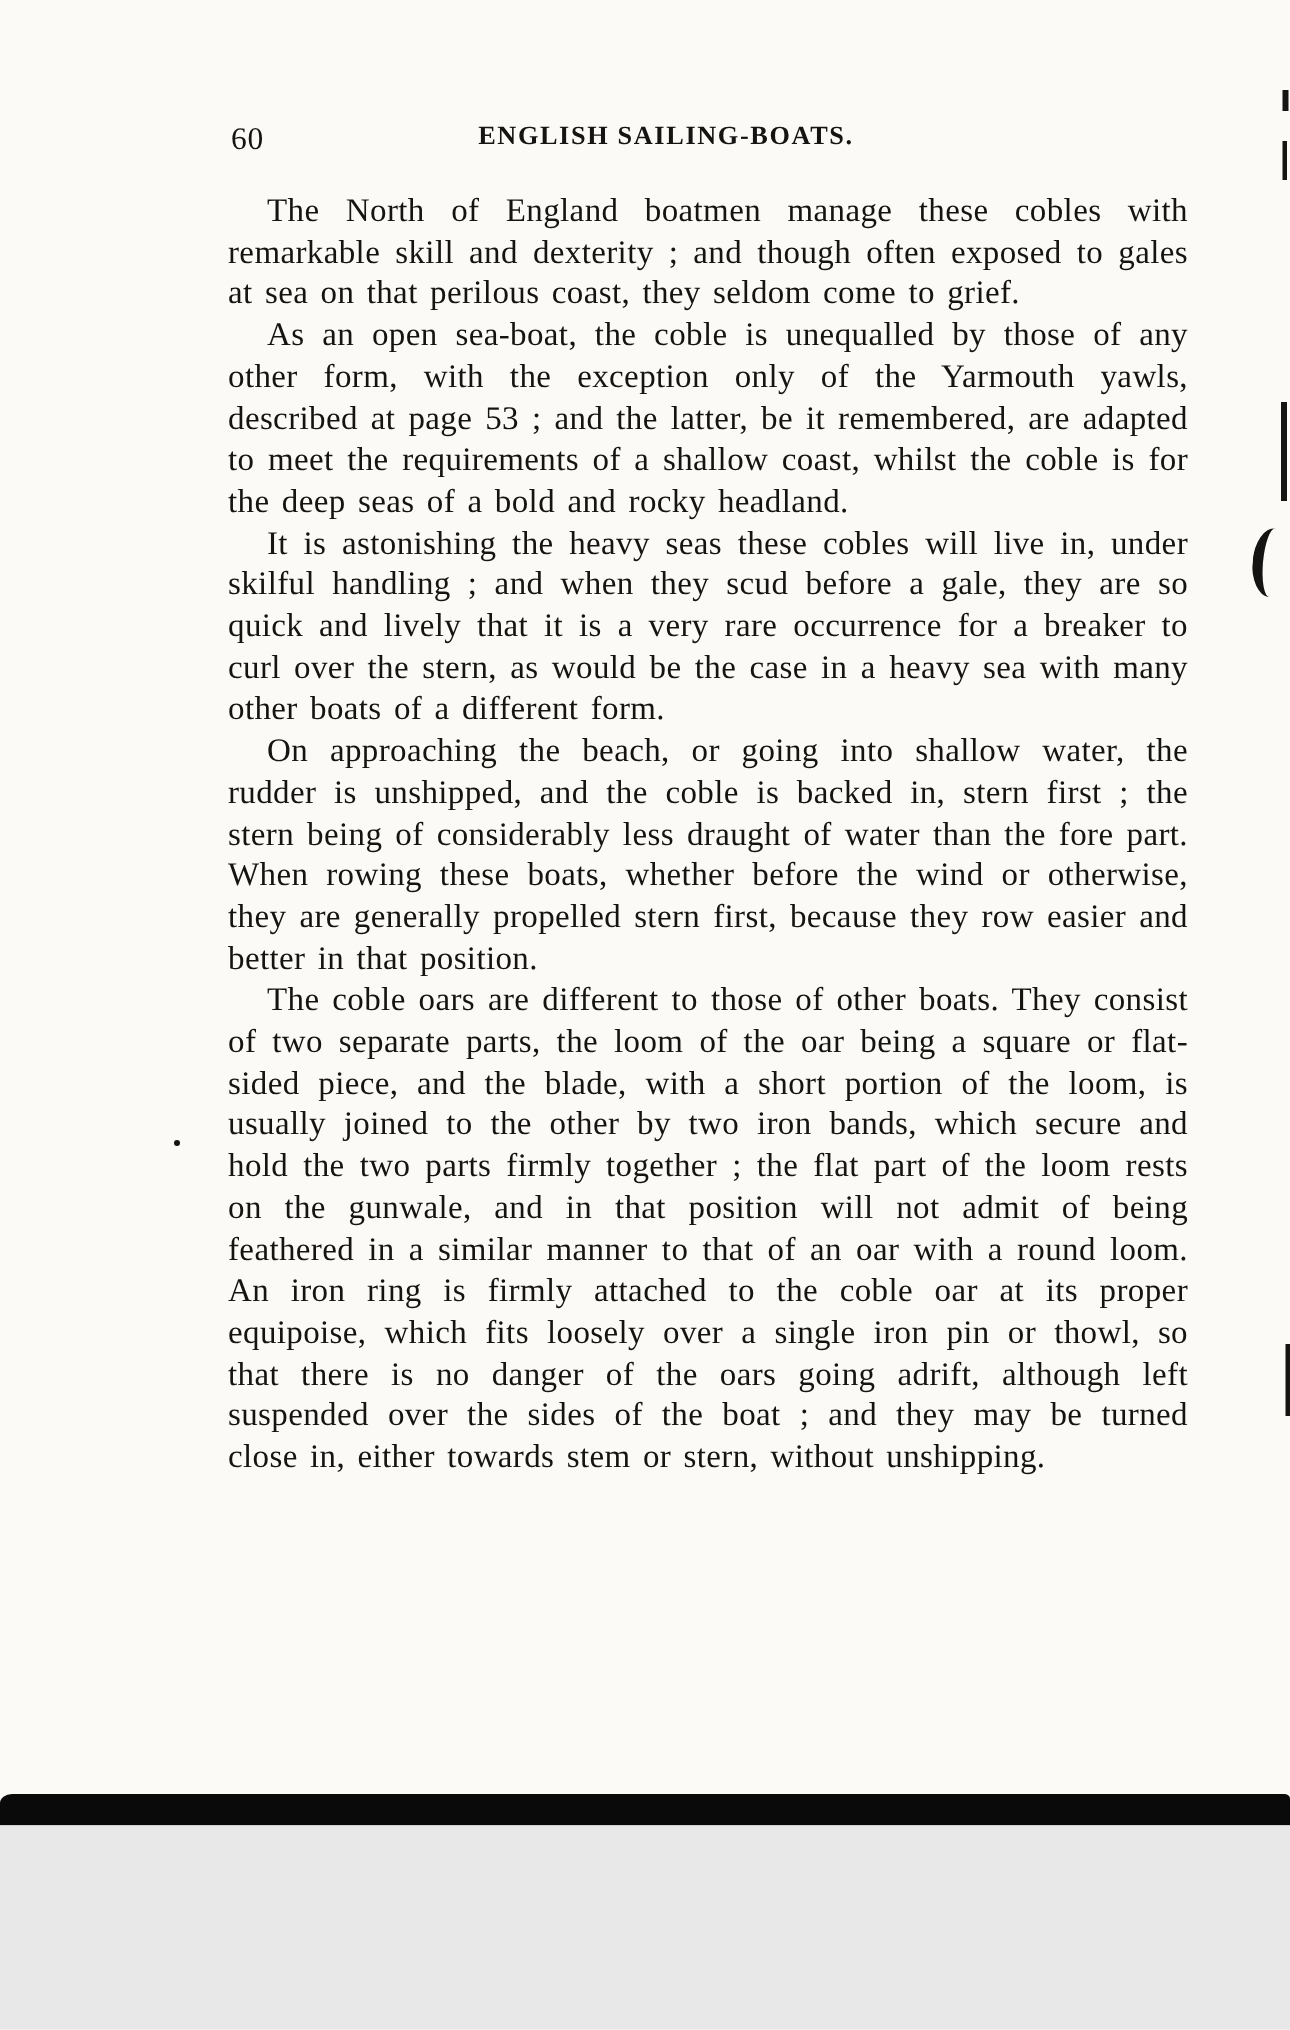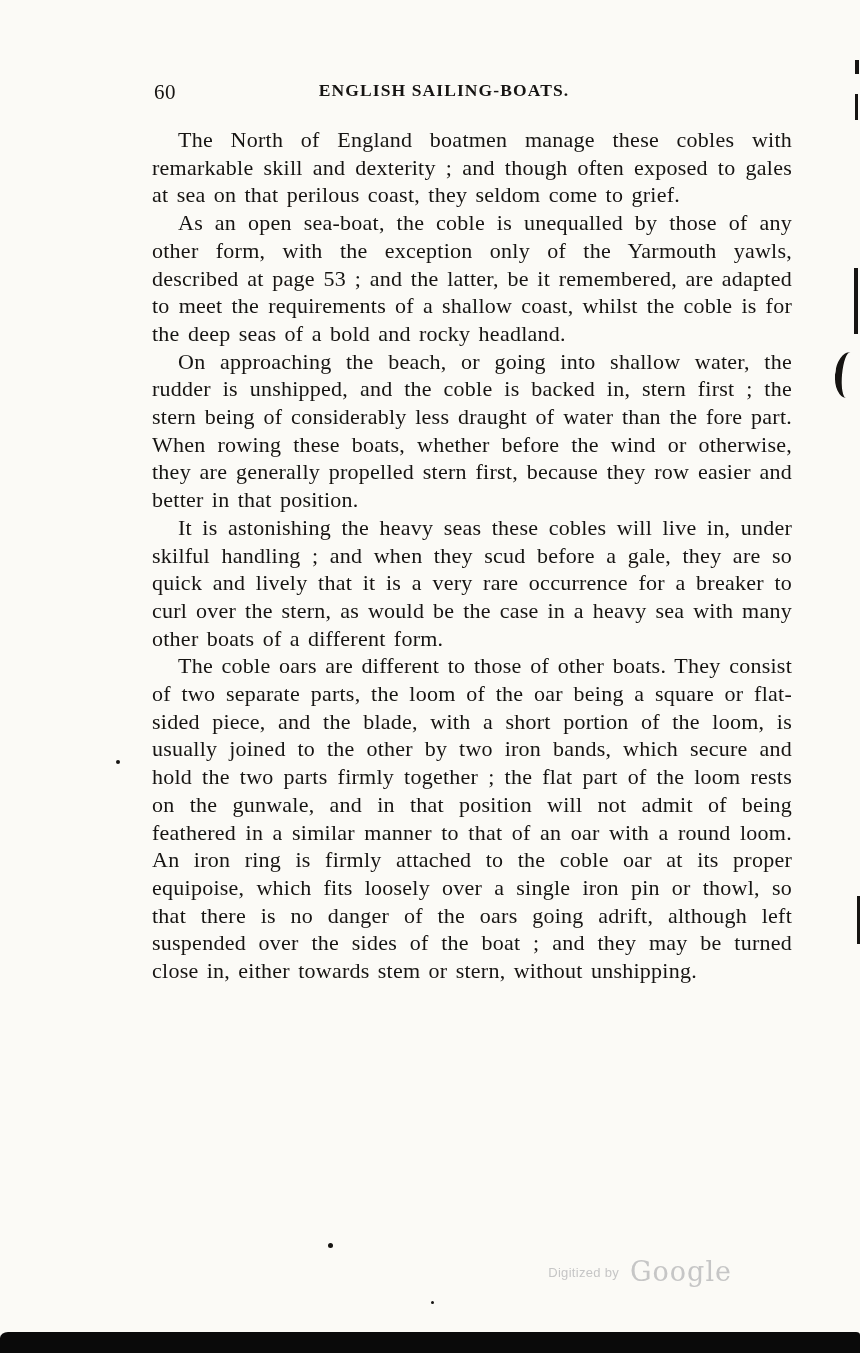--- a/index.html
+++ b/index.html
@@ -5,21 +5,21 @@
   :root {
     --page-bg: #fbfaf6;
     --ink: #161412;
     --watermark: #c6c6c6;
     --bar: #0a0a0a;
   }
   html, body { margin: 0; padding: 0; background: #e8e8e8; }
   .page {
     position: relative;
     width: 860px;
-    height: 1353px;
+    height: 1217px;
     margin: 0 auto;
     background: var(--page-bg);
     overflow: hidden;
     font-family: "Liberation Serif", "DejaVu Serif", serif;
     color: var(--ink);
   }
   
   .running-head {
     position: absolute;
     top: 80px;
@@ -111,22 +111,22 @@
 <div class="page">
 
   <div class="running-head">
     <span class="page-number">60</span>
     <span class="running-title">ENGLISH SAILING-BOATS.</span>
   </div>
 
   <div class="text-block">
       <p><span>The North of England boatmen manage these cobles with remarkable skill and dexterity&nbsp;; and though often exposed to gales at sea on that perilous coast, they seldom come to grief.</span></p>
       <p><span>As an open sea-boat, the coble is unequalled by those of any other form, with the exception only of the Yarmouth yawls, described at page 53&nbsp;; and the latter, be it remembered, are adapted to meet the requirements of a shallow coast, whilst the coble is for the deep seas of a bold and rocky headland.</span></p>
+      <p><span>It is astonishing the heavy seas these cobles will live in, under skilful handling&nbsp;; and when they scud before a gale, they are so quick and lively that it is a very rare occurrence for a breaker to curl over the stern, as would be the case in a heavy sea with many other boats of a different form.</span></p>
       <p><span>On approaching the beach, or going into shallow water, the rudder is unshipped, and the coble is backed in, stern first&nbsp;; the stern being of considerably less draught of water than the fore part. When rowing these boats, whether before the wind or otherwise, they are generally propelled stern first, because they row easier and better in that position.</span></p>
-      <p><span>It is astonishing the heavy seas these cobles will live in, under skilful handling&nbsp;; and when they scud before a gale, they are so quick and lively that it is a very rare occurrence for a breaker to curl over the stern, as would be the case in a heavy sea with many other boats of a different form.</span></p>
       <p><span>The </span><span class="it">coble oars</span><span> are different to those of other boats. They consist of two separate parts, the loom of the oar being a square or flat-sided piece, and the blade, with a short portion of the loom, is usually joined to the other by two iron bands, which secure and hold the two parts firmly together&nbsp;; the flat part of the loom rests on the gunwale, and in that position will not admit of being </span><span class="it">feathered</span><span> in a similar manner to that of an oar with a round loom. An iron ring is firmly attached to the coble oar at its proper equipoise, which fits loosely over a single iron pin or thowl, so that there is no danger of the oars going adrift, although left suspended over the sides of the boat&nbsp;; and they may be turned close in, either towards stem or stern, without unshipping.</span></p>
     </div>
 
   <div class="art art-edge-1"></div>
   <div class="art art-edge-2"></div>
   <div class="art art-edge-3"></div>
   <div class="art art-hook"></div>
   <div class="art art-edge-4"></div>
   <div class="dot dot-left"></div>
   <div class="dot dot-mid"></div>

